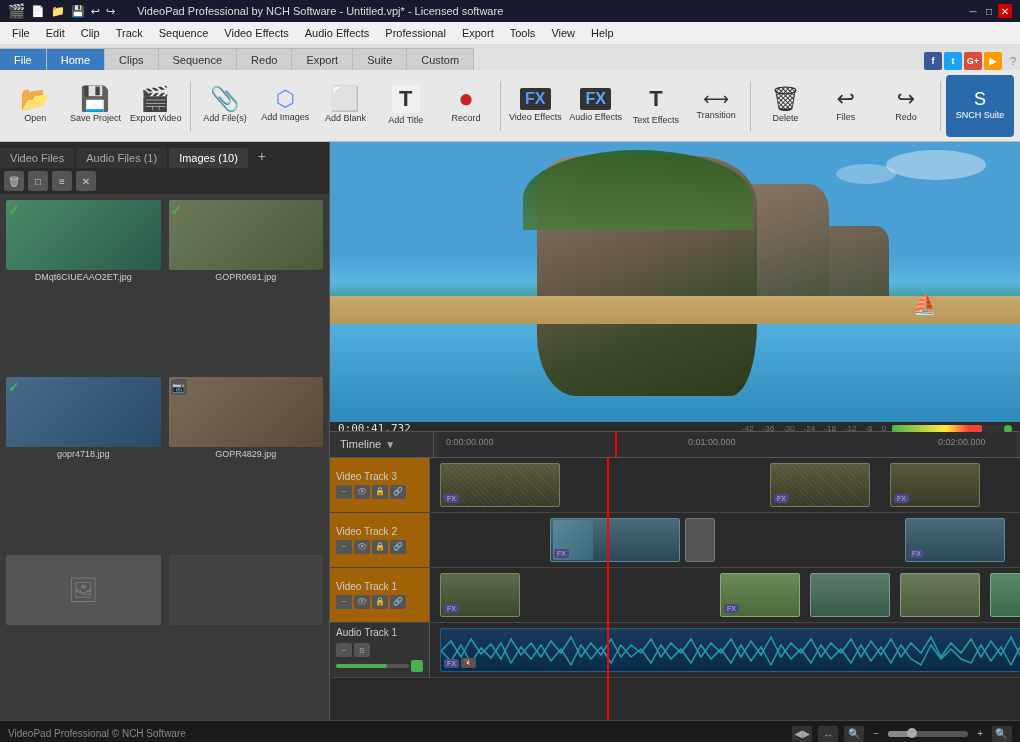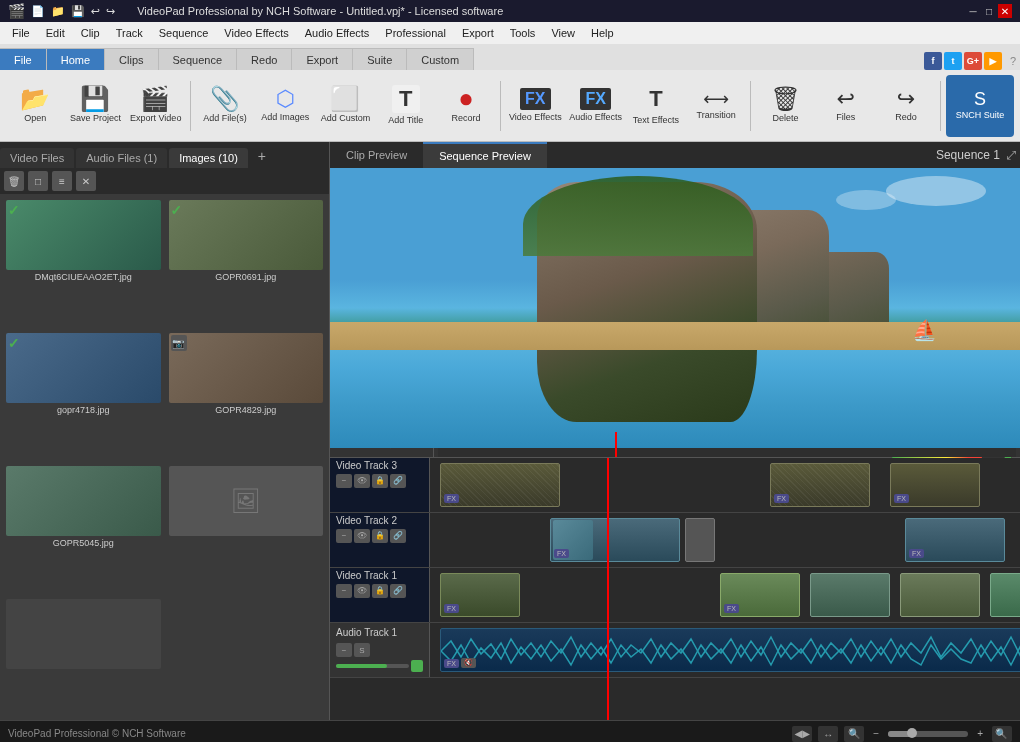--- a/index.html
+++ b/index.html
@@ -70,21 +70,21 @@
     #progress-fill { width: 70%; height: 100%; background: linear-gradient(90deg, #888, #ffcc00); border-radius: 3px; }
     #progress-thumb { position: absolute; top: -3px; left: 70%; width: 12px; height: 12px; background: #ffcc00; border-radius: 50%; transform: translateX(-50%); }
     .btn-360 { width: 36px; height: 32px; background: #444; border-radius: 50%; display: flex; align-items: center; justify-content: center; font-size: 10px; font-weight: bold; color: #ccc; cursor: pointer; }
 
     
     #timeline-area { height: 240px; background: #2a2a2a; border-top: 1px solid #555; display: flex; flex-direction: column; }
     #timeline-header { display: flex; align-items: center; background: #333; height: 26px; padding: 0 4px; gap: 4px; border-bottom: 1px solid #555; }
     
     #tracks-container { flex: 1; overflow-y: auto; }
     .track-row { display: flex; align-items: stretch; height: 55px; border-bottom: 1px solid #444; }
-    .track-header { width: 100px; background: #0f172a; display: flex; flex-direction: column; justify-content: flex-start; padding: 2px 6px; border-right: 1px solid #555; }
+    .track-header { width: 100px; background: #a16207; display: flex; flex-direction: column; justify-content: center; padding: 2px 6px; border-right: 1px solid #555; }
     .track-name { font-size: 10px; color: #ccc; margin-bottom: 3px; }
     .track-controls { display: flex; gap: 2px; }
     .track-ctrl { width: 16px; height: 14px; background: #555; border-radius: 2px; display: flex; align-items: center; justify-content: center; font-size: 8px; color: #aaa; cursor: pointer; }
     .track-content { flex: 1; position: relative; overflow: hidden; background: #2a2a2a; }
     
     
     #statusbar { height: 26px; background: #1a1a1a; display: flex; align-items: center; padding: 8px 8px; font-size: 10px; color: #888; border-top: 1px solid #444; justify-content: space-between; }
     #statusbar-right { display: flex; align-items: center; gap: 6px; }
     .status-btn { width: 20px; height: 16px; background: #333; border-radius: 2px; display: flex; align-items: center; justify-content: center; cursor: pointer; font-size: 10px; color: #aaa; }
 
@@ -170,21 +170,21 @@
   <div class="tool-btn">
     <span class="icon">📎</span>
     <span class="lbl">Add File(s)</span>
   </div>
   <div class="tool-btn">
     <span class="icon" style="font-size:22px;color:#5a8aff;">⬡</span>
     <span class="lbl">Add Images</span>
   </div>
   <div class="tool-btn">
     <span class="icon">⬜</span>
-    <span class="lbl">Add Custom</span>
+    <span class="lbl">Add Blank</span>
   </div>
   <div class="tool-btn">
     <span class="icon" style="font-size:22px;font-weight:bold;color:#333;background:#f0f0f0;width:28px;height:28px;display:flex;align-items:center;justify-content:center;border-radius:3px;">T</span>
     <span class="lbl">Add Title</span>
   </div>
   <div class="tool-btn">
     <span class="icon" style="color:#cc2222;font-size:24px;">⏺</span>
     <span class="lbl">Record</span>
   </div>
   <div class="tool-separator"></div>
@@ -262,51 +262,40 @@
         <div class="media-name">gopr4718.jpg</div>
       </div>
 
       <div class="media-item">
         <div class="media-thumb" style="background:linear-gradient(135deg,#7a6a5a,#5a4a3a);">
           <div style="position:absolute;top:2px;left:2px;width:16px;height:16px;background:#555;border-radius:2px;display:flex;align-items:center;justify-content:center;font-size:10px;color:#888;">📷</div>
         </div>
         <div class="media-name">GOPR4829.jpg</div>
       </div>
 
-      <div class="media-item">
-        <div class="media-thumb" style="background:linear-gradient(135deg,#5a7a6a,#3a5a4a);">
-        </div>
-        <div class="media-name">GOPR5045.jpg</div>
-      </div>
 
 
       <div class="media-item">
         <div class="media-thumb" style="background:#555;display:flex;align-items:center;justify-content:center;">
           <span style="font-size:24px;color:#777;">🖼</span>
         </div>
         <div class="media-name"></div>
       </div>
 
       <div class="media-item">
         <div class="media-thumb" style="background:#444;">
         </div>
         <div class="media-name"></div>
       </div>
     </div>
   </div>
 
   <div id="right-panel">
 
     <div class="preview-container">
-      <div id="preview-tabs">
-        <div class="preview-tab">Clip Preview</div>
-        <div class="preview-tab active">Sequence Preview</div>
-        <span id="seq-title">Sequence 1</span>
-        <span id="maximize-btn">⤢</span>
-      </div>
 
       <div id="preview-area" style="height:280px;flex:none;">
         <div class="preview-landscape">
 
           <div style="position:absolute;left:30%;top:5%;width:220px;height:240px;background:linear-gradient(160deg,#9a8a7a 0%,#7a6a5a 20%,#6a5a4a 40%,#3a4a2a 70%,#2a3a1a 100%);border-radius:18% 28% 12% 18% / 15% 20% 30% 25%;z-index:3;"></div>
           <div style="position:absolute;left:52%;top:15%;width:140px;height:170px;background:linear-gradient(160deg,#8a7a6a 0%,#7a6a5a 30%,#5a5a4a 60%,#3a4a2a 90%);border-radius:20% 15% 20% 12% / 20% 15% 25% 18%;z-index:2;"></div>
           <div style="position:absolute;left:68%;top:30%;width:90px;height:110px;background:linear-gradient(160deg,#7a6a5a,#5a5a4a,#3a4a2a);border-radius:15%;z-index:1;"></div>
 
           <div style="position:absolute;left:28%;top:3%;width:230px;height:80px;background:linear-gradient(180deg,#2a5a1a,#3a6a2a,#4a7a3a);border-radius:50% 50% 0 0 / 60% 60% 0 0;opacity:0.85;z-index:4;"></div>
 

